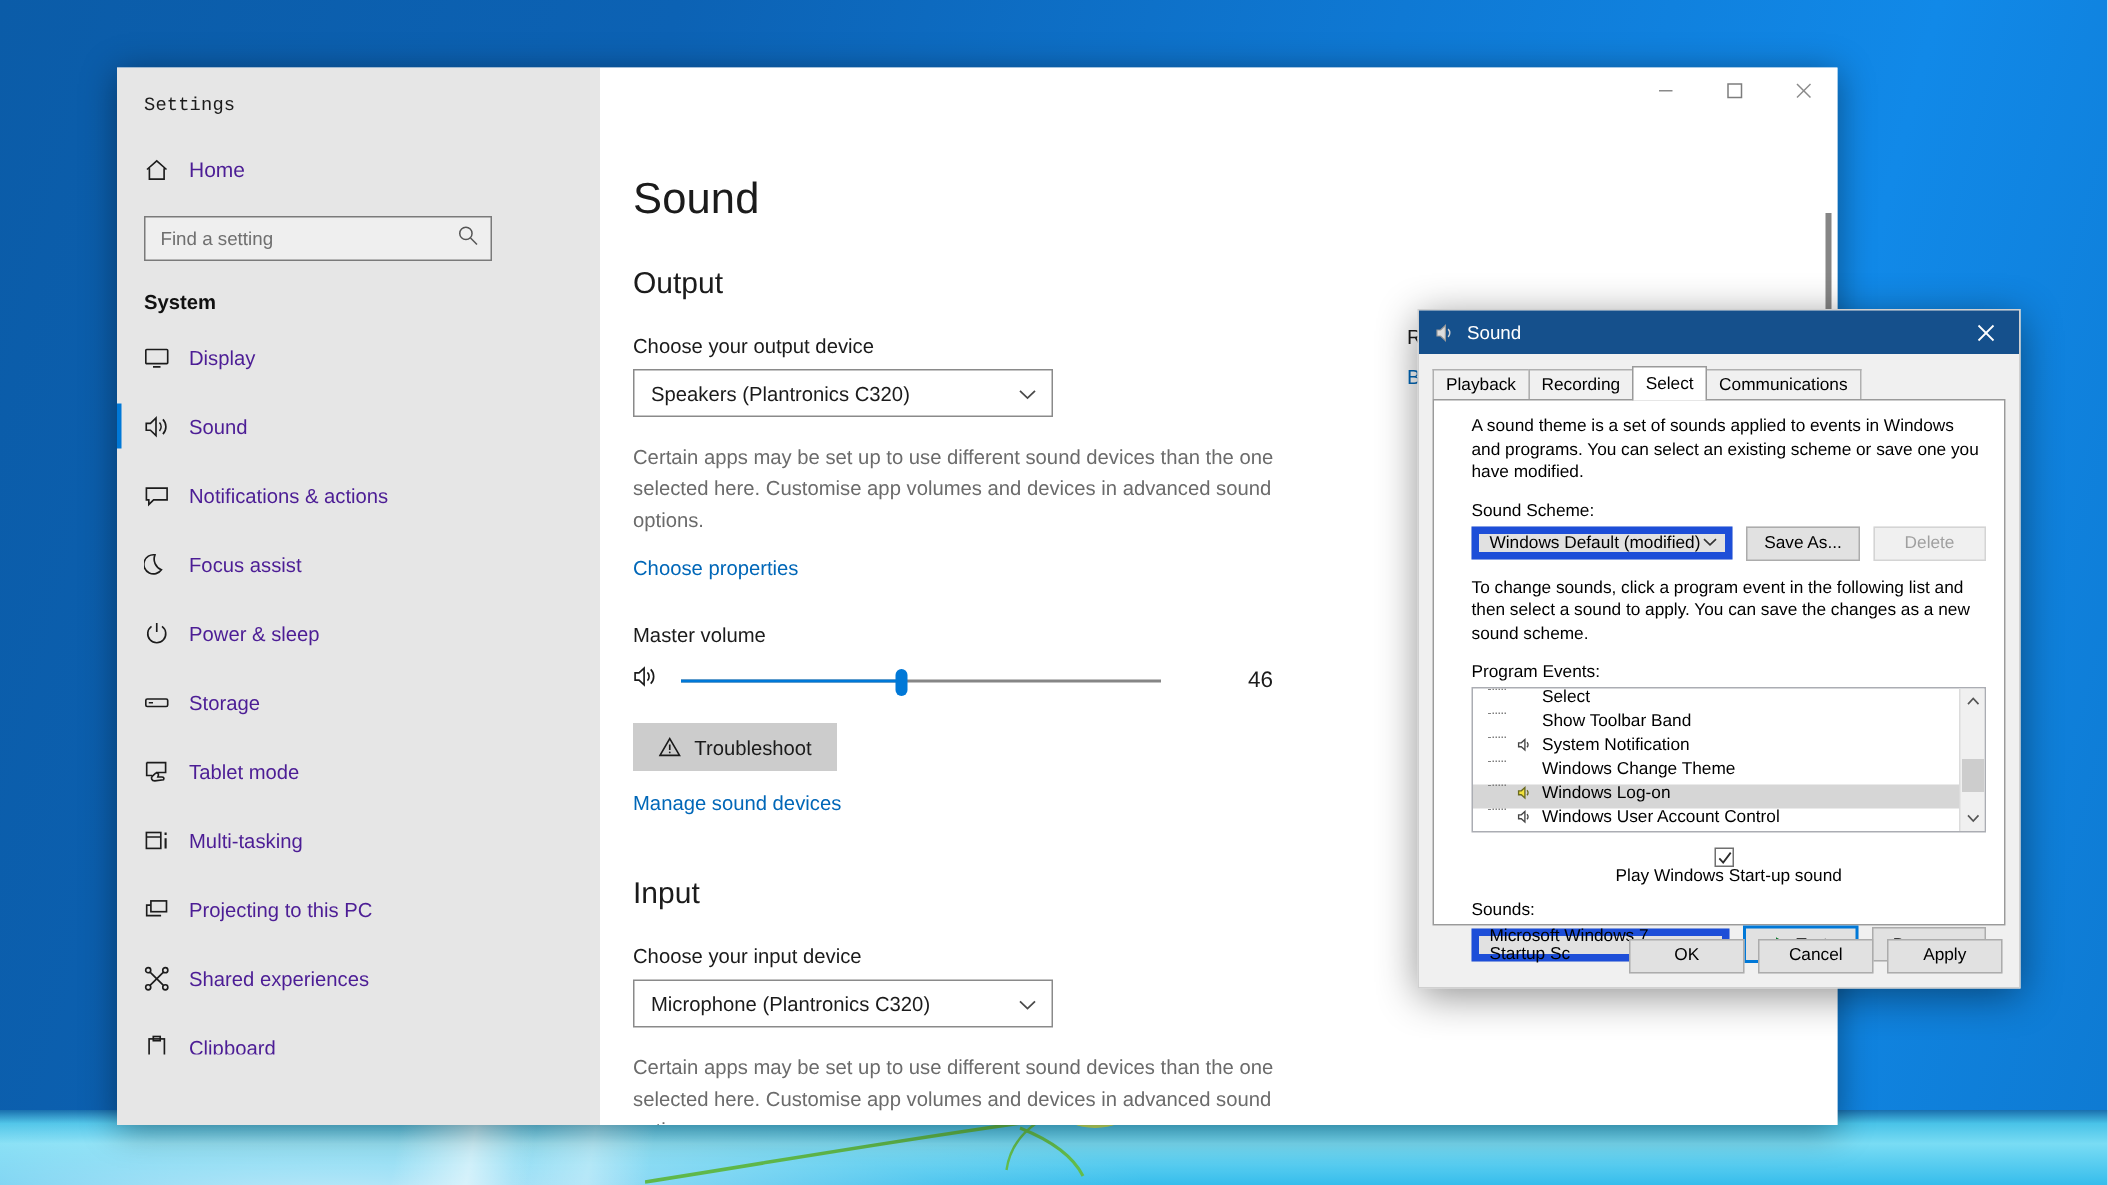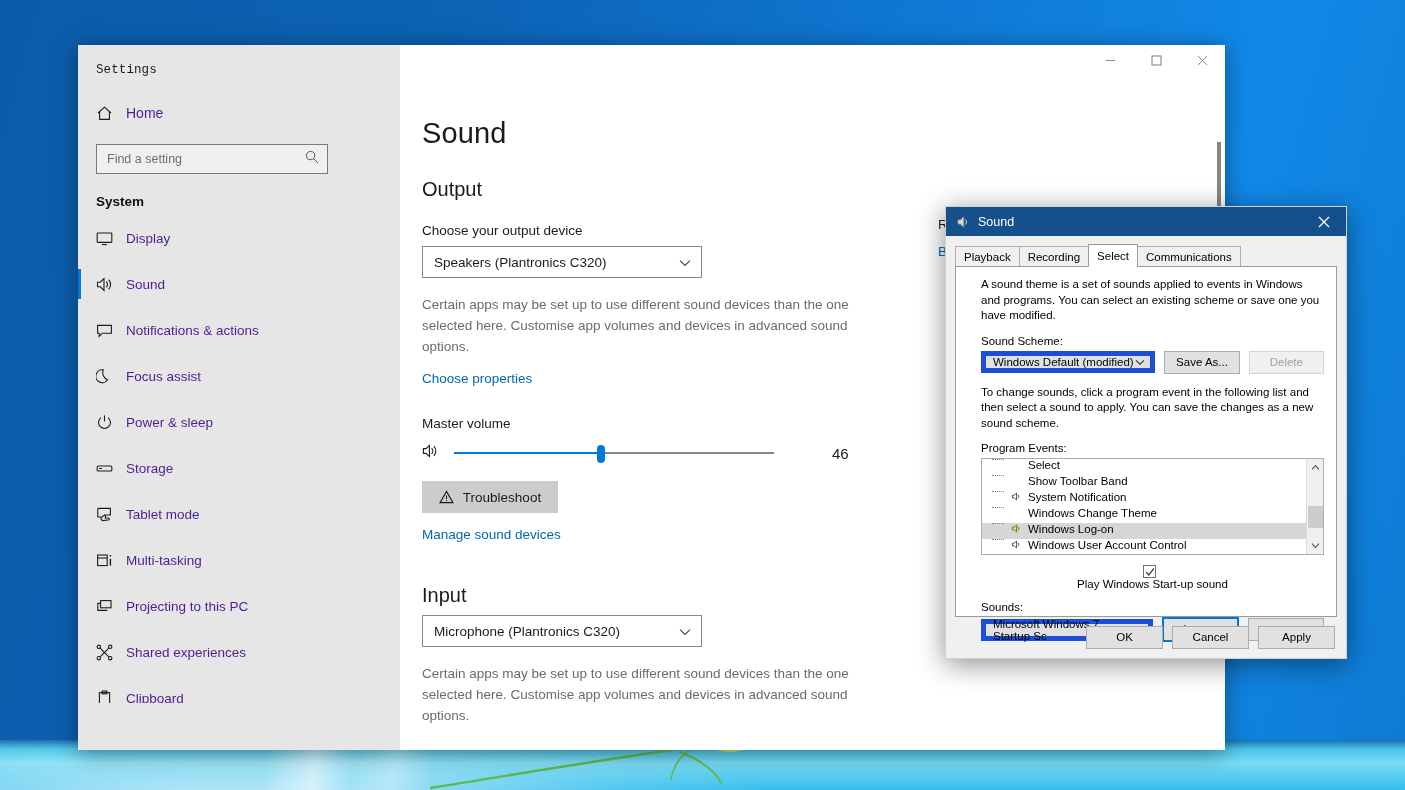--- a/index.html
+++ b/index.html
@@ -486,20 +486,21 @@
                 <line x1="7.5" y1="5.4" x2="7.5" y2="9" stroke="#1b1b1b" stroke-width="1.1"></line>
                 <circle cx="7.5" cy="10.6" r="0.6" fill="#1b1b1b"></circle>
               </svg>
           </span>
           <span>Troubleshoot</span>
         </div>
 
         <div class="link">Manage sound devices</div>
 
         <div class="sec-head" style="margin-top:42px">Input</div>
+        <div class="field-label">Choose your input device</div>
         <div class="combo">
           <span>Microphone (Plantronics C320)</span>
           <span class="chev">
             <svg width="12" height="8" viewBox="0 0 12 8">
                 <polyline points="1,1.6 6,6.4 11,1.6" fill="none" stroke="#4a4a4a" stroke-width="1.2"></polyline>
               </svg>
           </span>
         </div>
         <div class="note">Certain apps may be set up to use different sound devices than the one selected here. Customise app volumes and devices in advanced sound options.</div>
 

